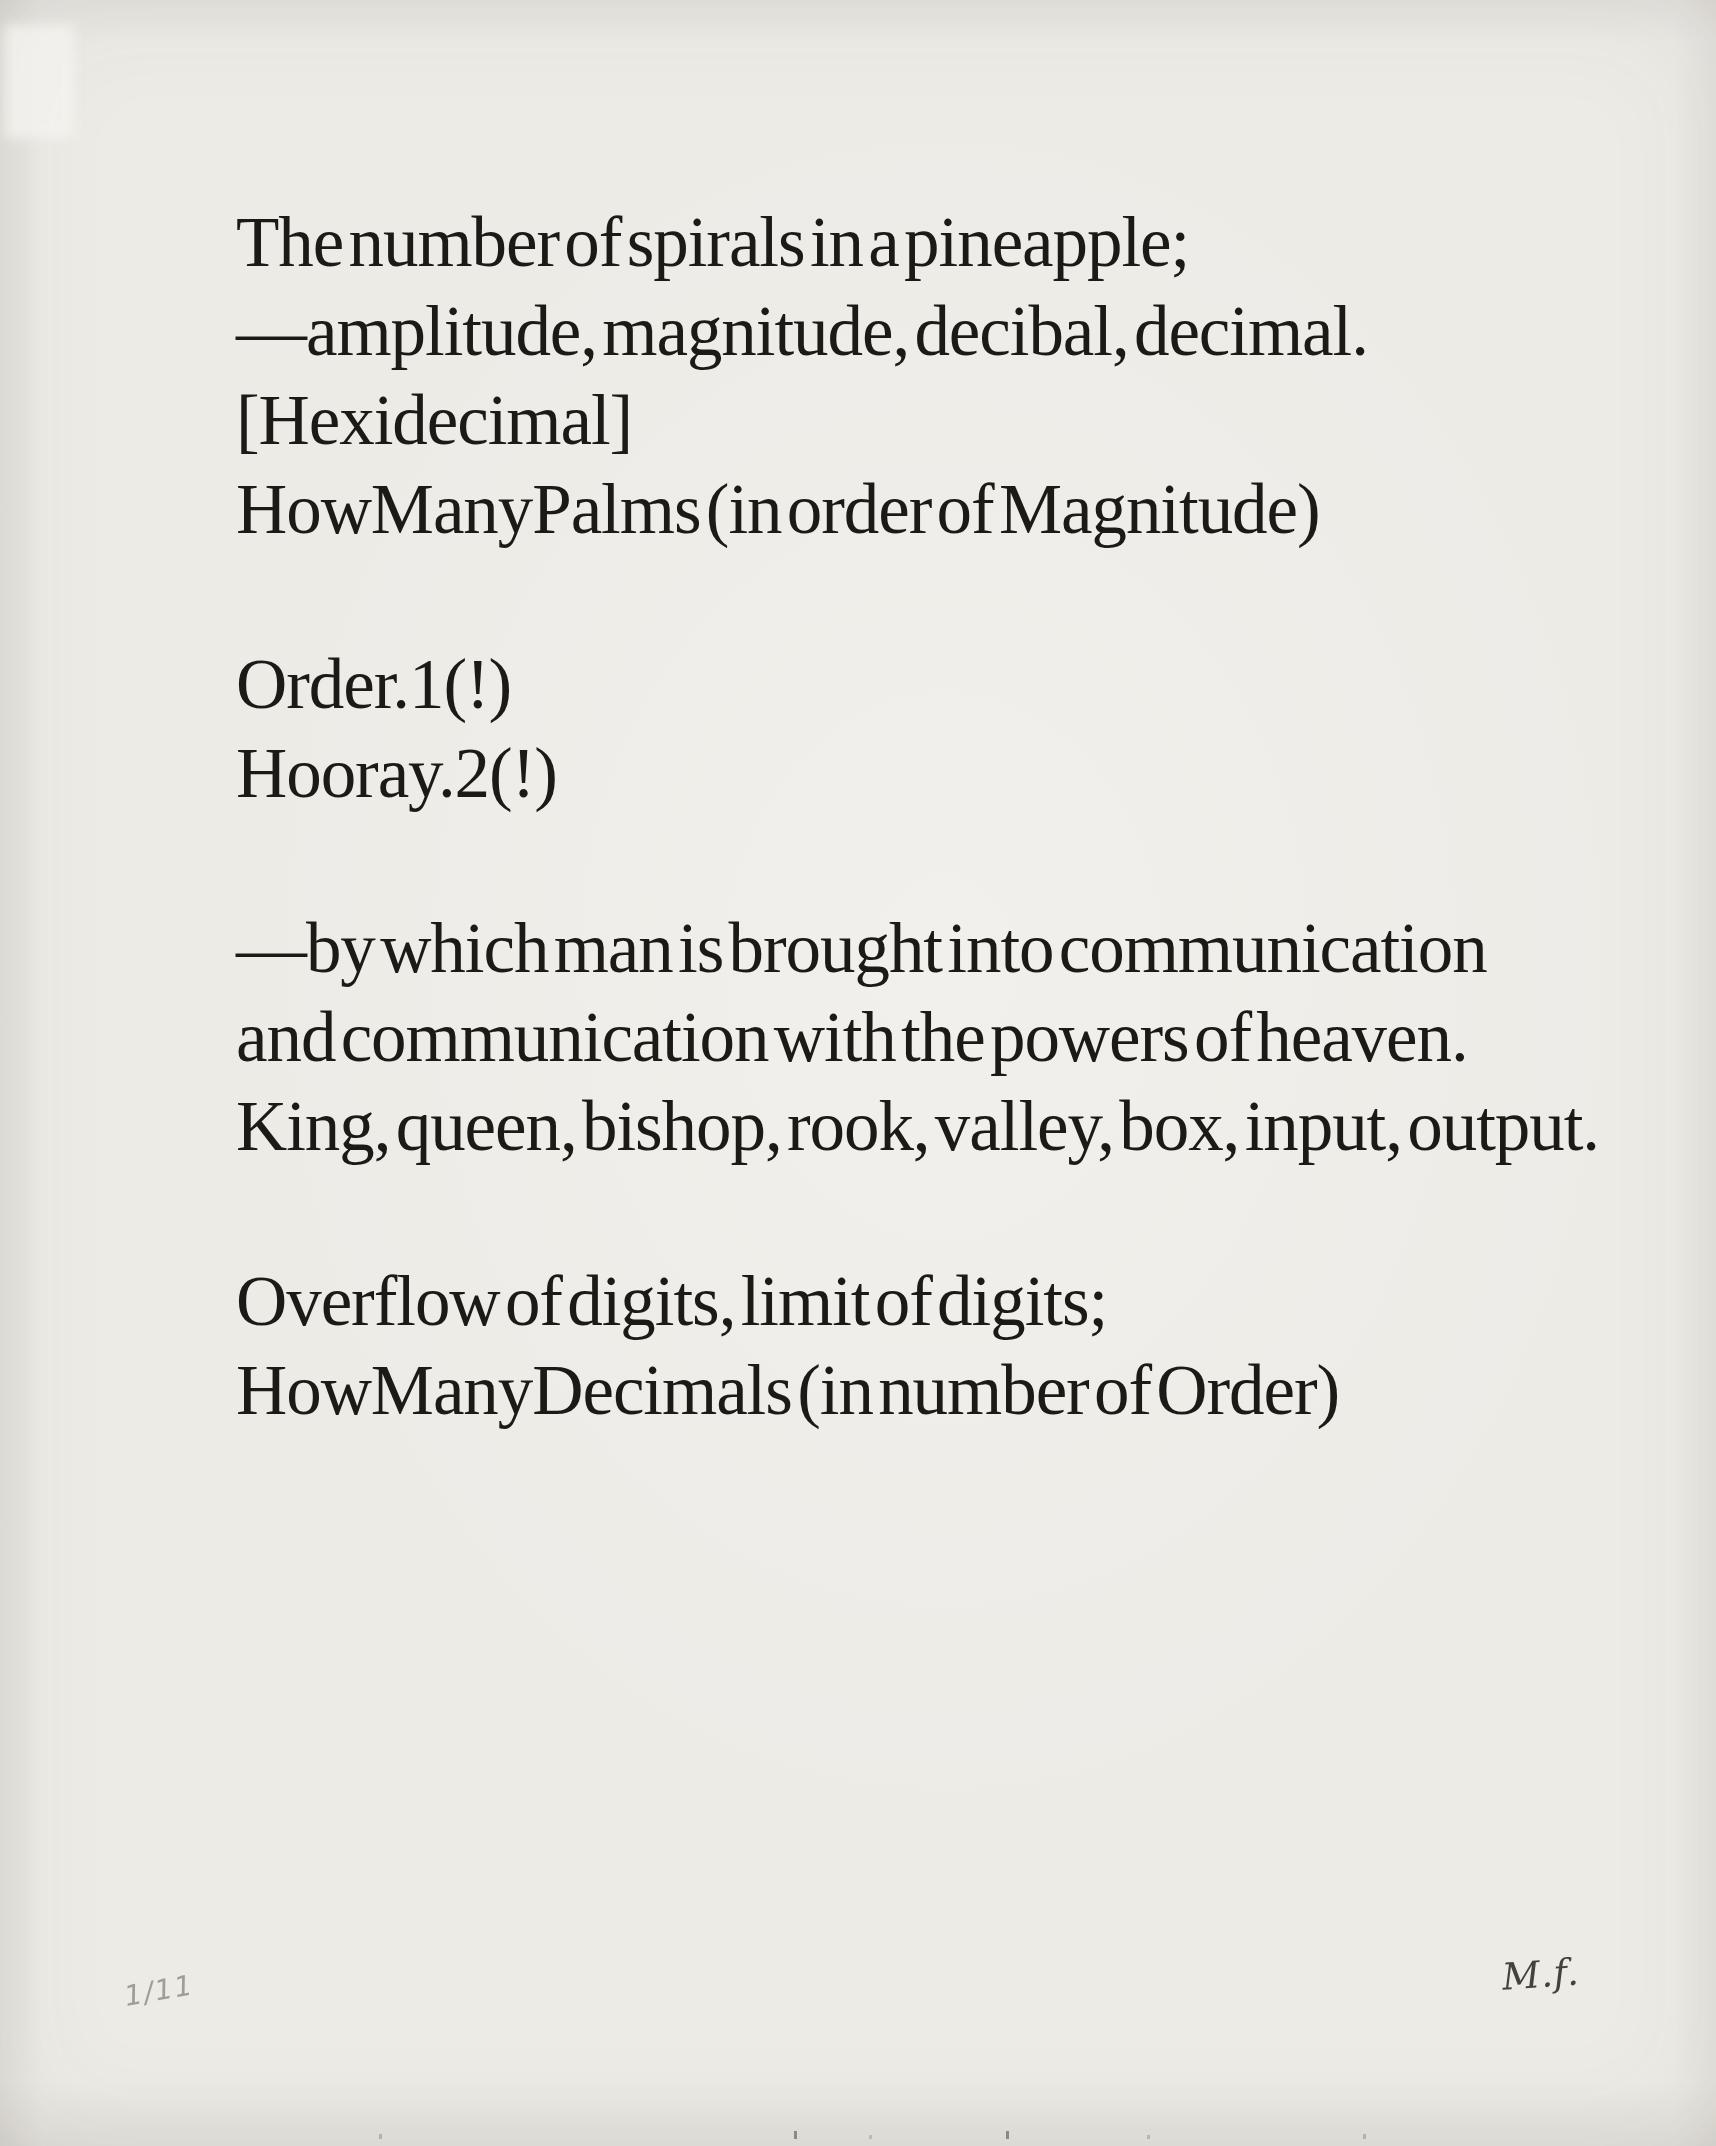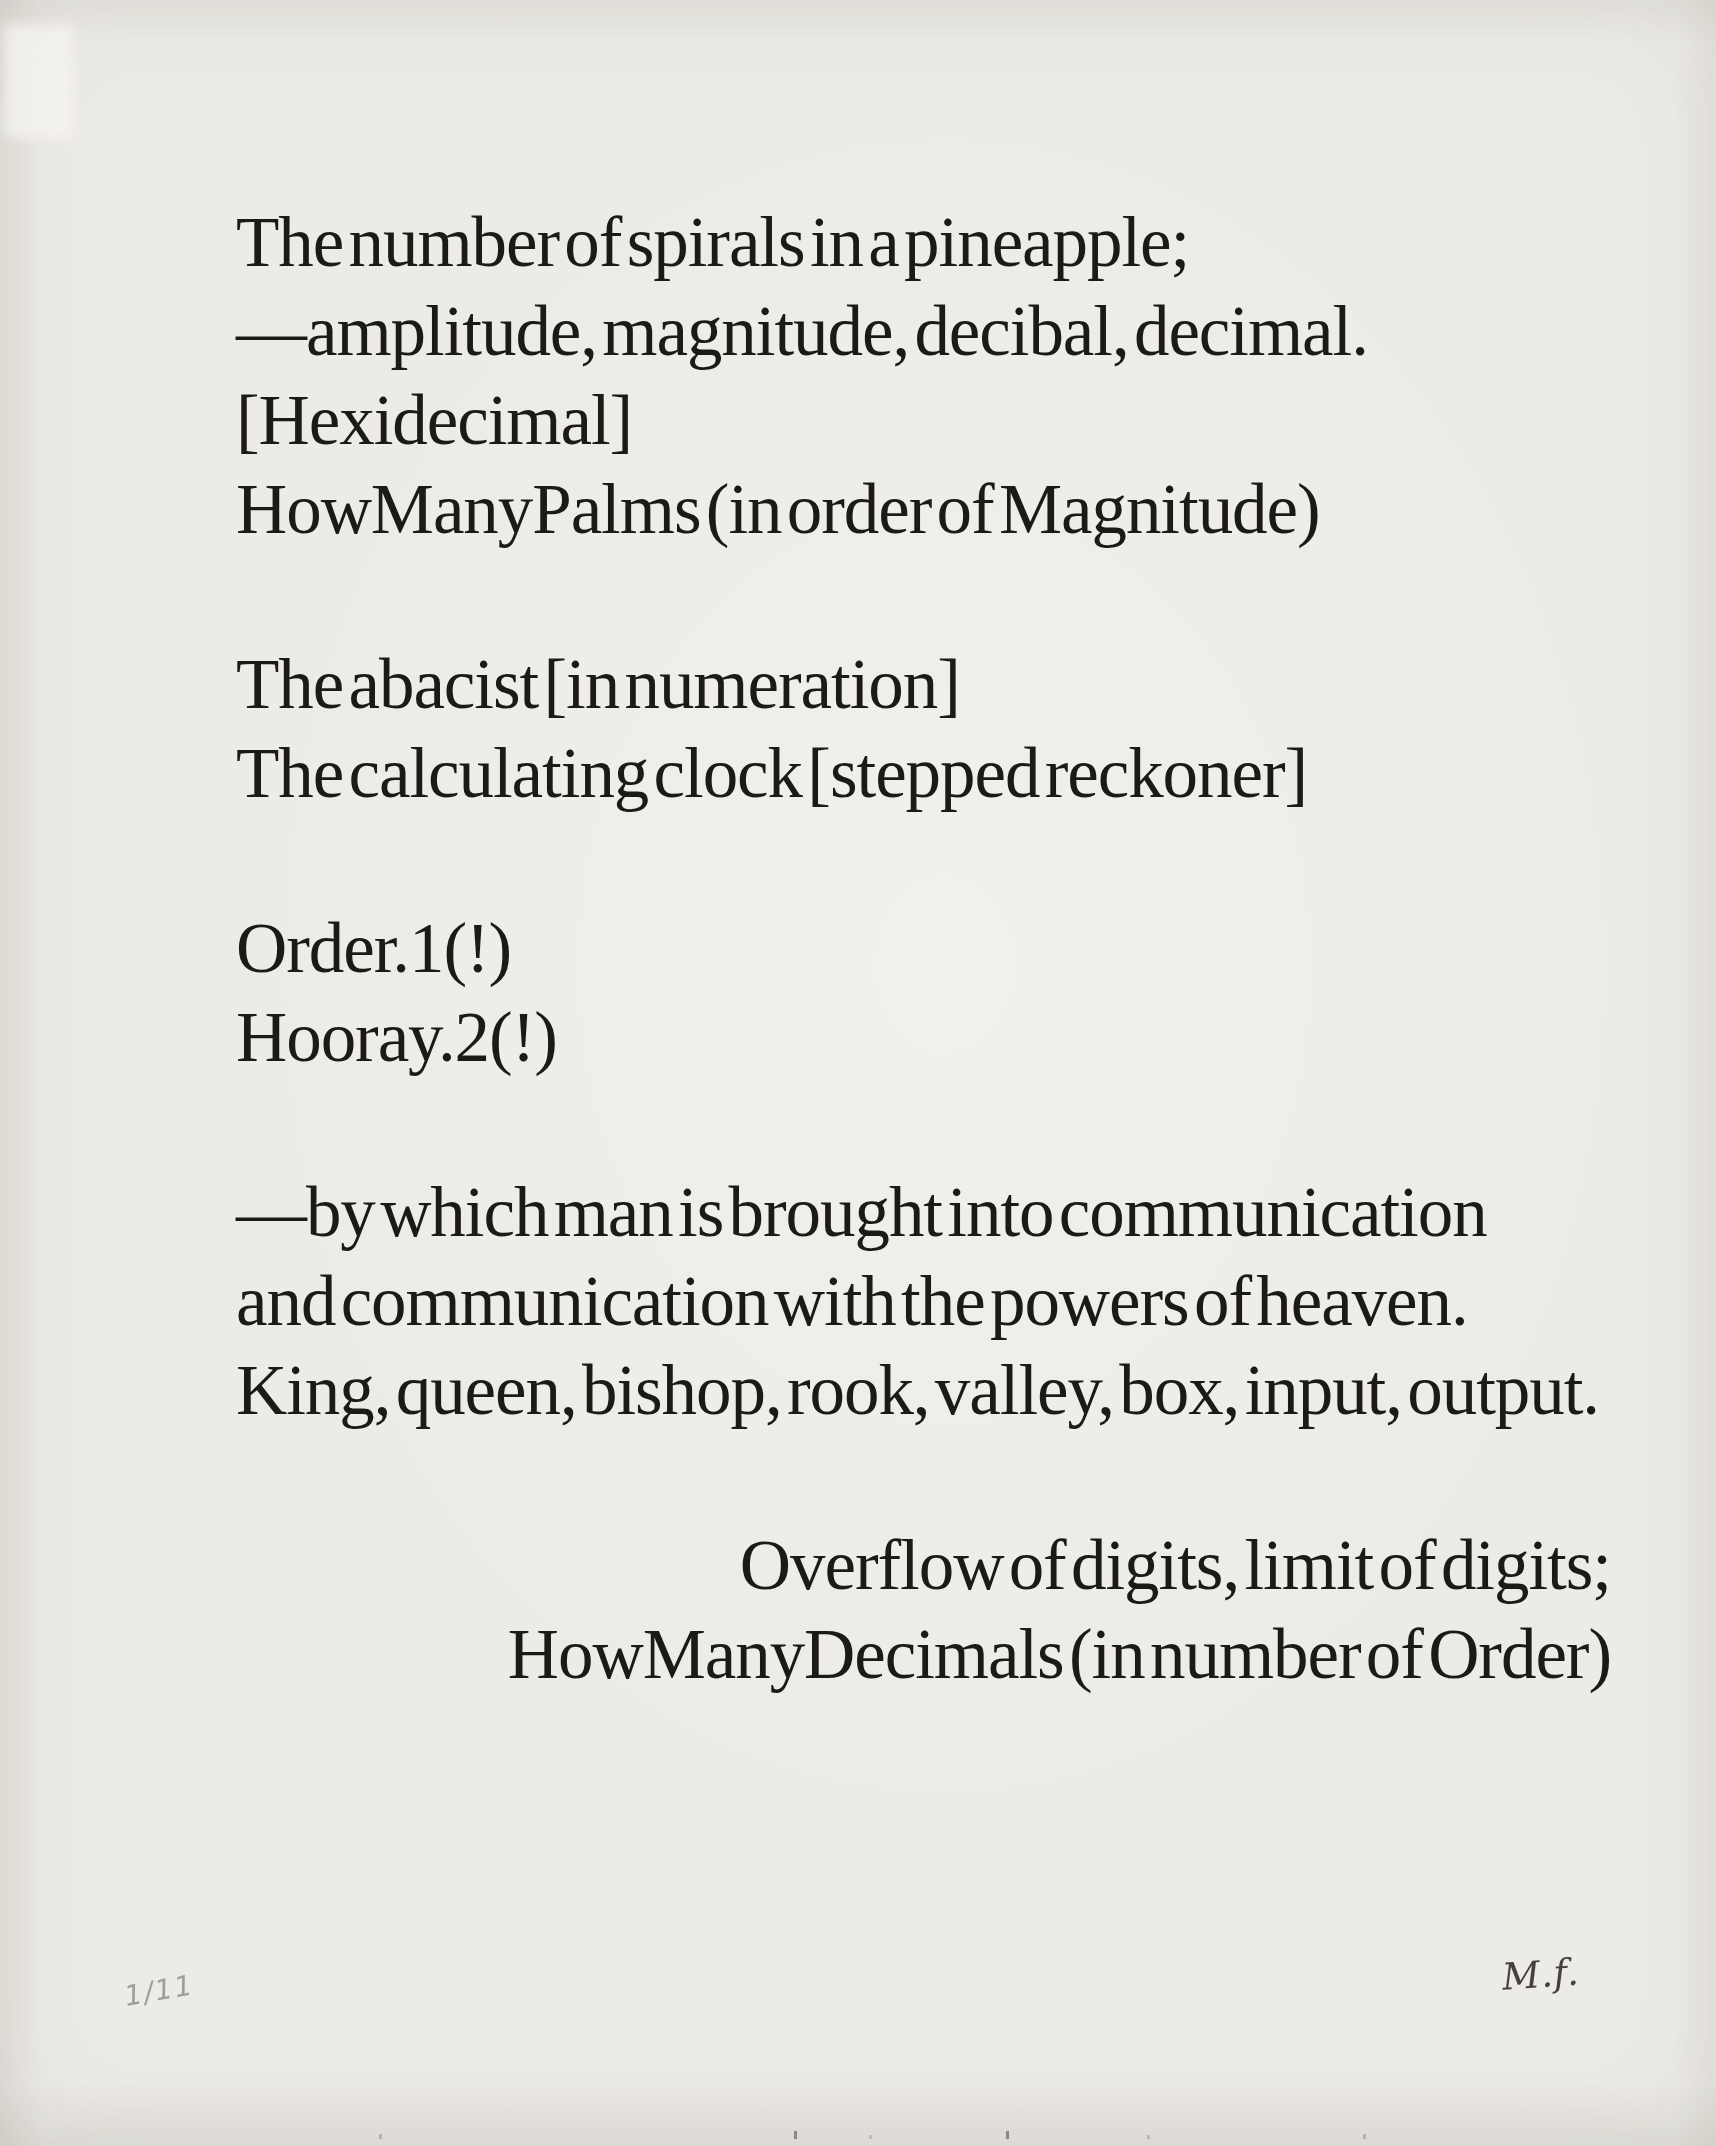--- a/index.html
+++ b/index.html
@@ -35,21 +35,21 @@
     left: 236px;
     top: 198px;
     right: 106px;
     color: #1c1a17;
     font-size: 71px;
     line-height: 89px;
     letter-spacing: -0.015em;
     word-spacing: -0.16em;
   }
   .stanza { margin: 0 0 86px 0; }
-  .stanza:last-child { margin-bottom: 0; text-align: right; }
+  .stanza:last-child { margin-bottom: 0; }
   .line { white-space: nowrap; }
   .pencil-edition {
     position: absolute;
     left: 124px;
     top: 1974px;
     font-family: "DejaVu Sans", sans-serif;
     font-style: italic;
     font-size: 28px;
     color: rgba(95, 92, 85, 0.55);
     transform: rotate(-10deg);
@@ -89,24 +89,20 @@
 
   <div class="poem">
 
     <div class="stanza">
       <div class="line">The number of spirals in a pineapple;</div>
       <div class="line">—amplitude, magnitude, decibal, decimal.</div>
       <div class="line">[Hexidecimal]</div>
       <div class="line">HowManyPalms (in order of Magnitude)</div>
     </div>
 
-    <div class="stanza">
-      <div class="line">The abacist [in numeration]</div>
-      <div class="line">The calculating clock [stepped reckoner]</div>
-    </div>
 
     <div class="stanza">
       <div class="line">Order.1(!)</div>
       <div class="line">Hooray.2(!)</div>
     </div>
 
     <div class="stanza">
       <div class="line">—by which man is brought into communication</div>
       <div class="line">and communication with the powers of heaven.</div>
       <div class="line">King, queen, bishop, rook, valley, box, input, output.</div>

